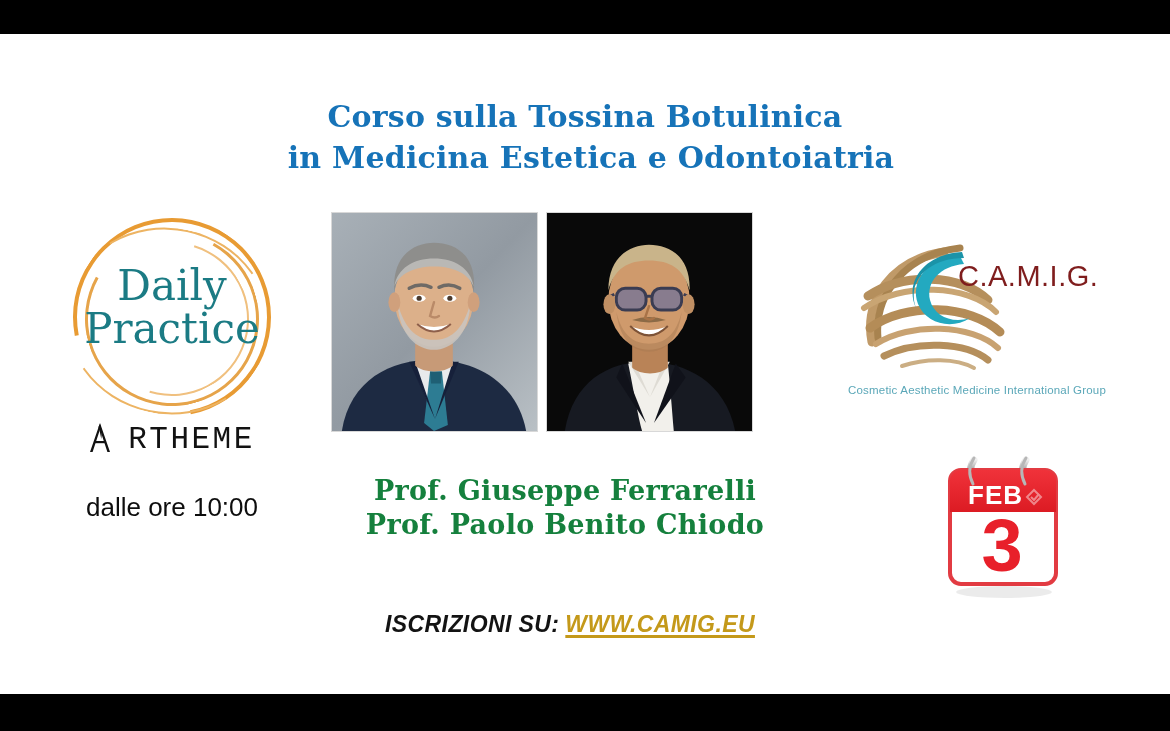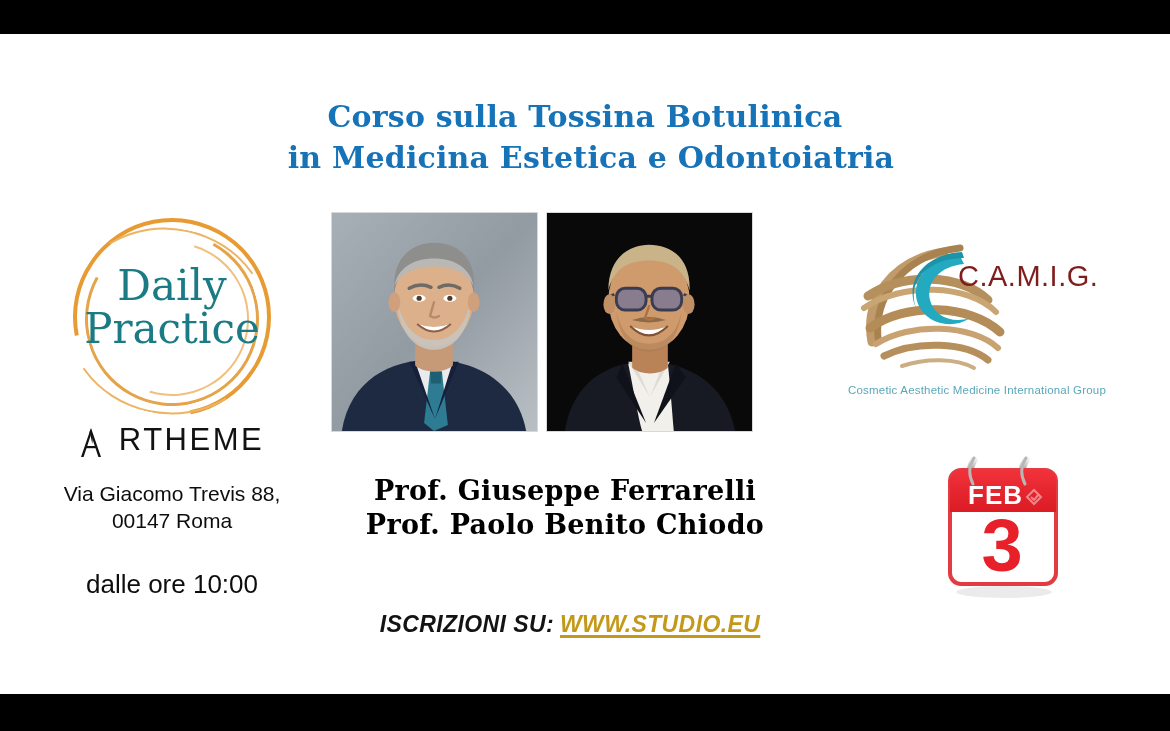--- a/index.html
+++ b/index.html
@@ -107,23 +107,23 @@
     font-size: 23px;
     letter-spacing: 1px;
     color: #1a1a1a;
     font-family: "Liberation Sans", sans-serif;
   }
   .artheme-line {
     margin-top: 2px;
     font-size: 31px;
     letter-spacing: 2.5px;
     color: #121212;
-    font-family: Liberation Sans, sans-serif;
+    font-family: Liberation Mono, monospace;
     display: flex;
-    align-items: flex-end;
+    align-items: flex-start;
     justify-content: center;
     gap: 17px;
   }
   .artheme-a {
     position: relative;
     display: inline-block;
     width: 22px;
     height: 31px;
   }
   .artheme-a svg { display: block; }
@@ -154,21 +154,21 @@
   .photo-2 { left: 546px; background: #090909; }
   .photo svg { display: block; width: 100%; height: 100%; }
 
   
   .speakers {
     position: absolute;
     left: 300px;
     top: 474px;
     width: 530px;
     text-align: center;
-    color: #000000;
+    color: #15803d;
     font-family: "DejaVu Serif", serif;
     font-weight: bold;
     font-size: 27px;
     line-height: 34px;
     letter-spacing: 0.3px;
   }
   .speakers span { display: block; white-space: nowrap; }
 
   
   .registration {
@@ -266,24 +266,20 @@
       <span class="artheme-a">
         <svg viewBox="0 0 22 31" xmlns="http://www.w3.org/2000/svg">
           <path d="M11 1 L21 30 L18.4 30 L11 7.5 L3.6 30 L1 30 Z" fill="#121212"></path>
           <path d="M11 2 C12.6 7, 13.4 12, 12.2 17 C11.6 13, 10.6 8, 9.4 5 Z" fill="#121212"></path>
           <rect x="5.4" y="19" width="11.2" height="2.2" fill="#121212"></rect>
         </svg>
       </span>
       <span>RTHEME</span>
     </div>
 
-    <div class="address">
-      <span>Via Giacomo Trevis 88,</span>
-      <span>00147 Roma</span>
-    </div>
 
     <div class="time-line">dalle ore 10:00</div>
   </div>
 
   <div class="photo photo-1">
     <svg viewBox="0 0 207 220" xmlns="http://www.w3.org/2000/svg" preserveAspectRatio="xMidYMid slice">
       <defs>
         <linearGradient id="bg1" x1="0" y1="0" x2="1" y2="1">
           <stop offset="0" stop-color="#a8b0b7"></stop>
           <stop offset="0.5" stop-color="#929aa2"></stop>
@@ -372,21 +368,21 @@
       <ellipse cx="143" cy="92" rx="6" ry="10" fill="#c08f63"></ellipse>
     </svg>
   </div>
 
   <div class="speakers">
     <span>Prof. Giuseppe Ferrarelli</span>
     <span>Prof. Paolo Benito Chiodo</span>
   </div>
 
   <div class="registration">
-    <span>ISCRIZIONI SU:</span><a class="url" href="#">WWW.STUDIO.EU</a>
+    <span>ISCRIZIONI SU:</span><a class="url" href="#">WWW.CAMIG.EU</a>
   </div>
 
   <div class="camig">
     <div class="camig-mark">
       <svg width="250" height="140" viewBox="0 0 250 140" xmlns="http://www.w3.org/2000/svg">
 
         <g fill="none" stroke-linecap="round">
           <path d="M96 14 C44 22, 16 62, 24 104" stroke="#c09a68" stroke-width="9"></path>
           <path d="M112 10 C58 16, 26 56, 30 100" stroke="#a8834f" stroke-width="7"></path>
           <path d="M20 58 C56 34, 112 36, 140 62" stroke="#b58f5c" stroke-width="9"></path>

